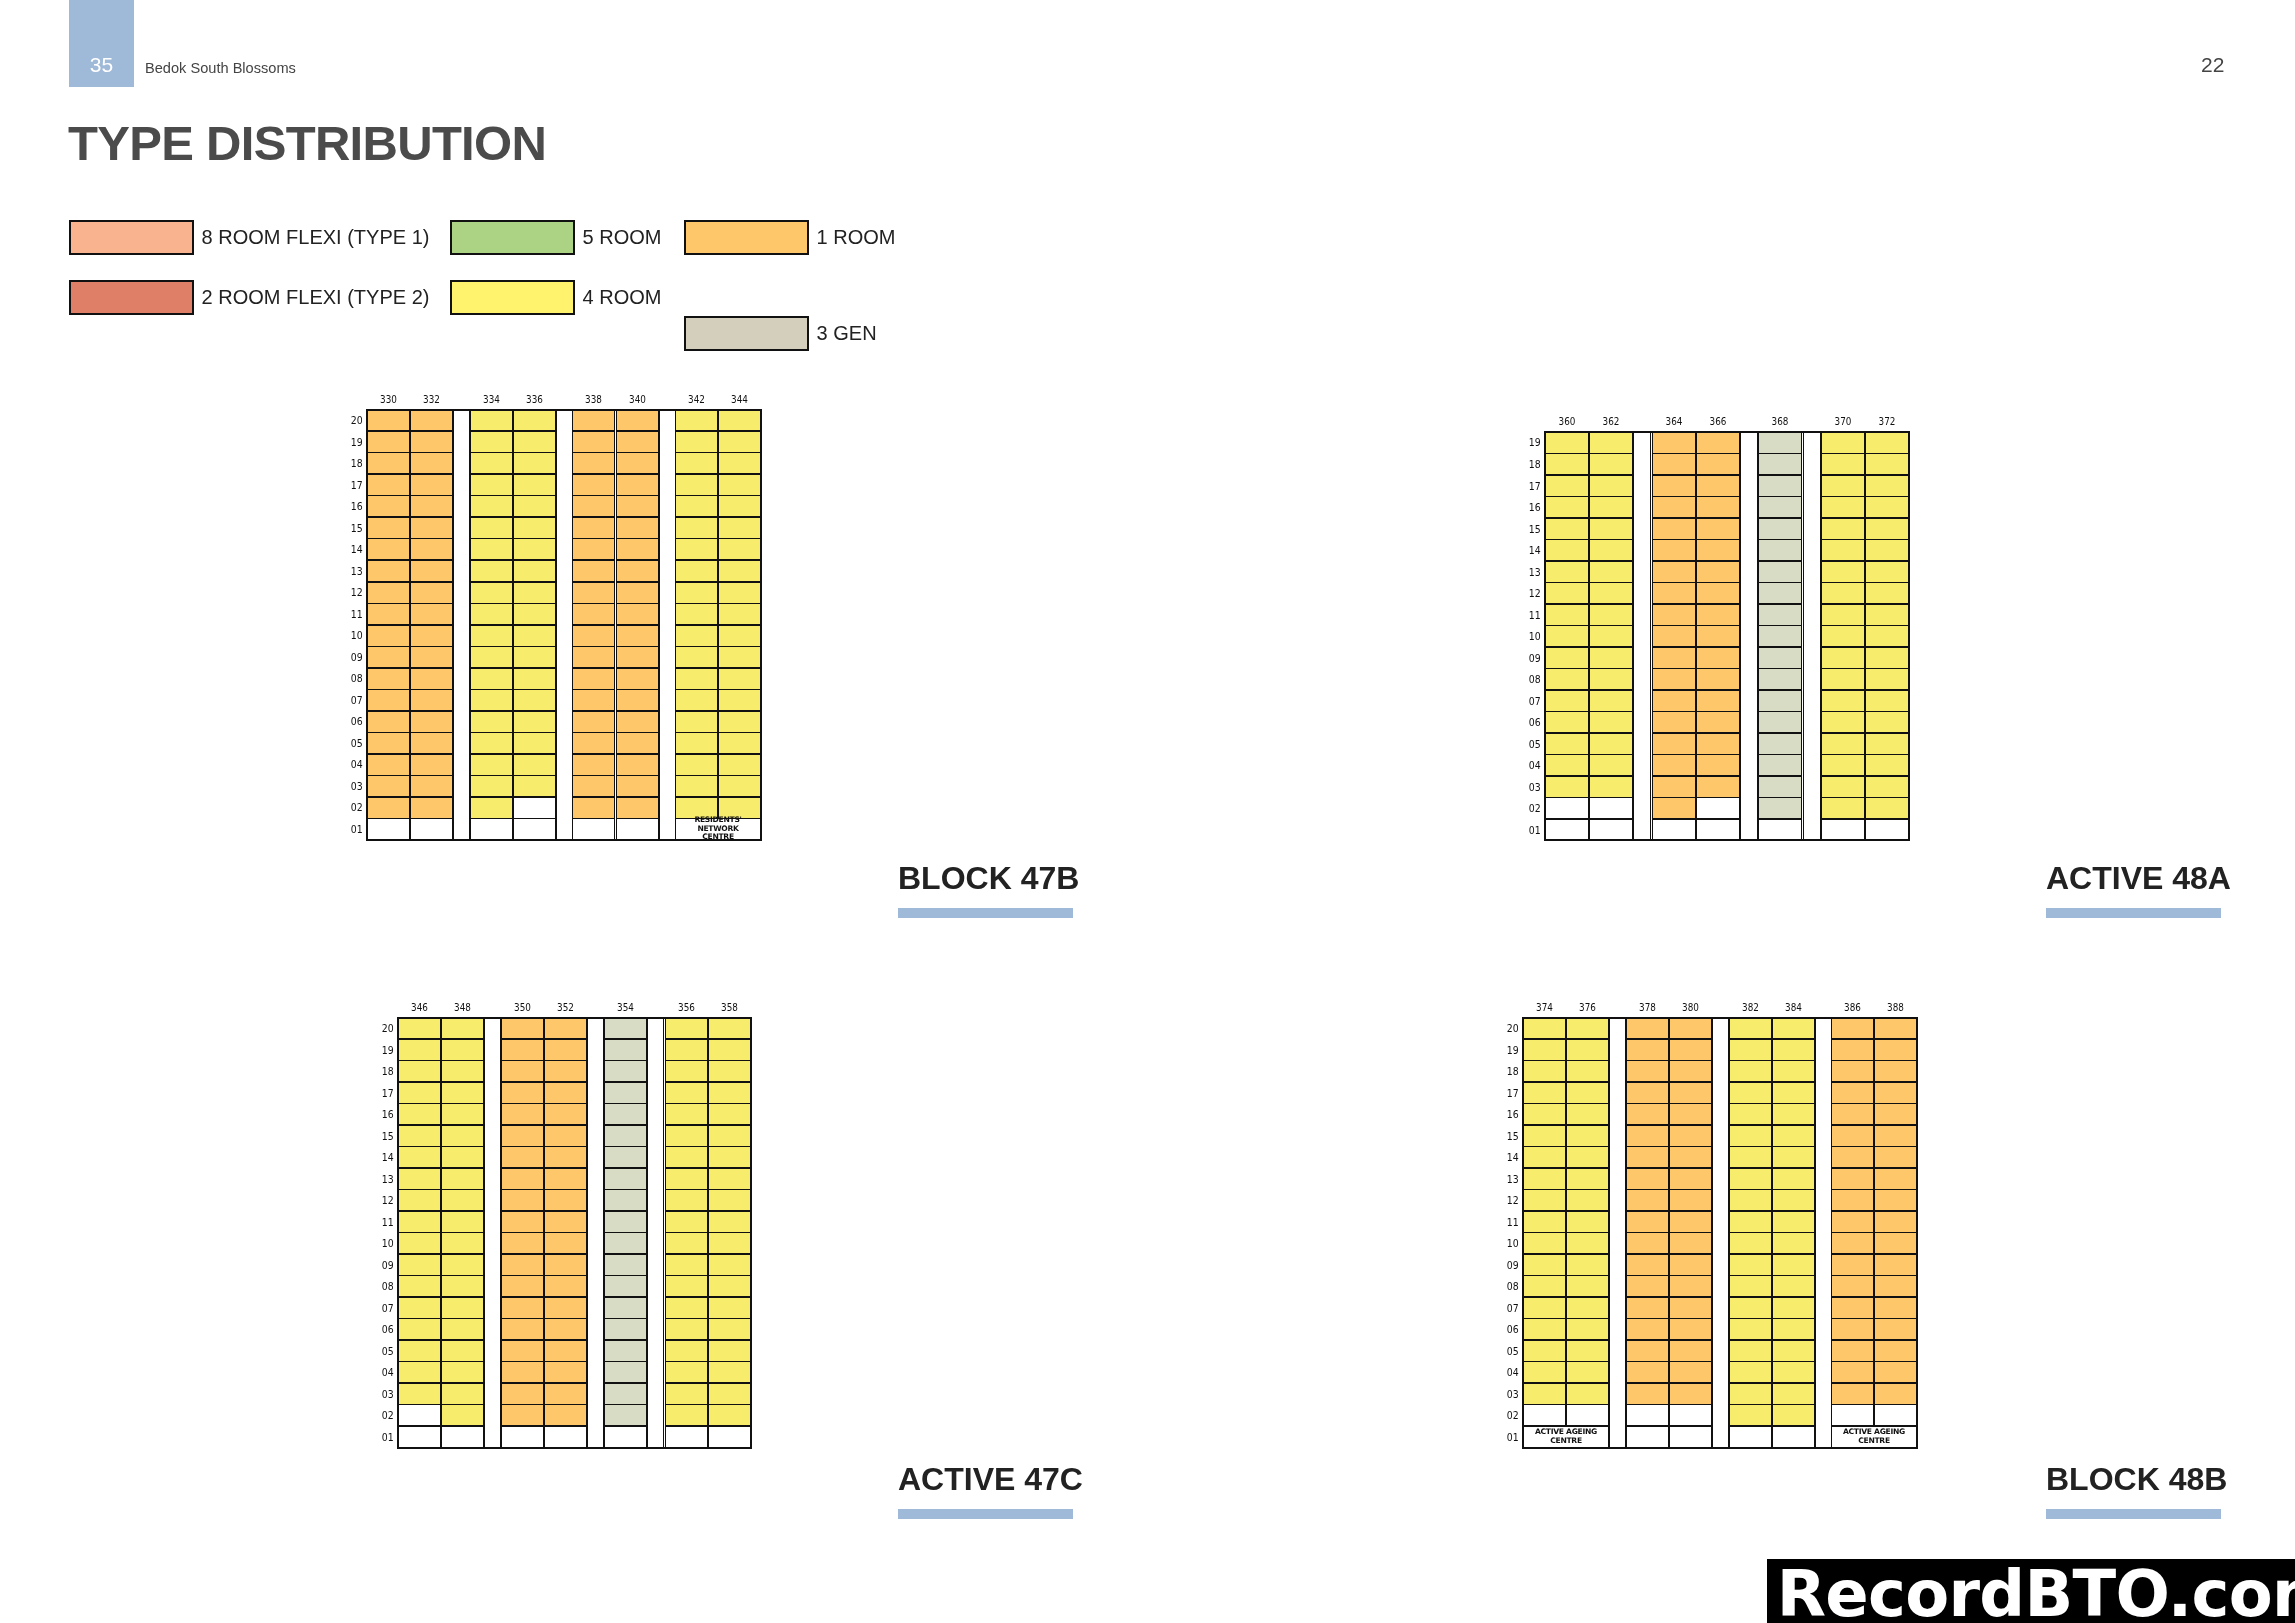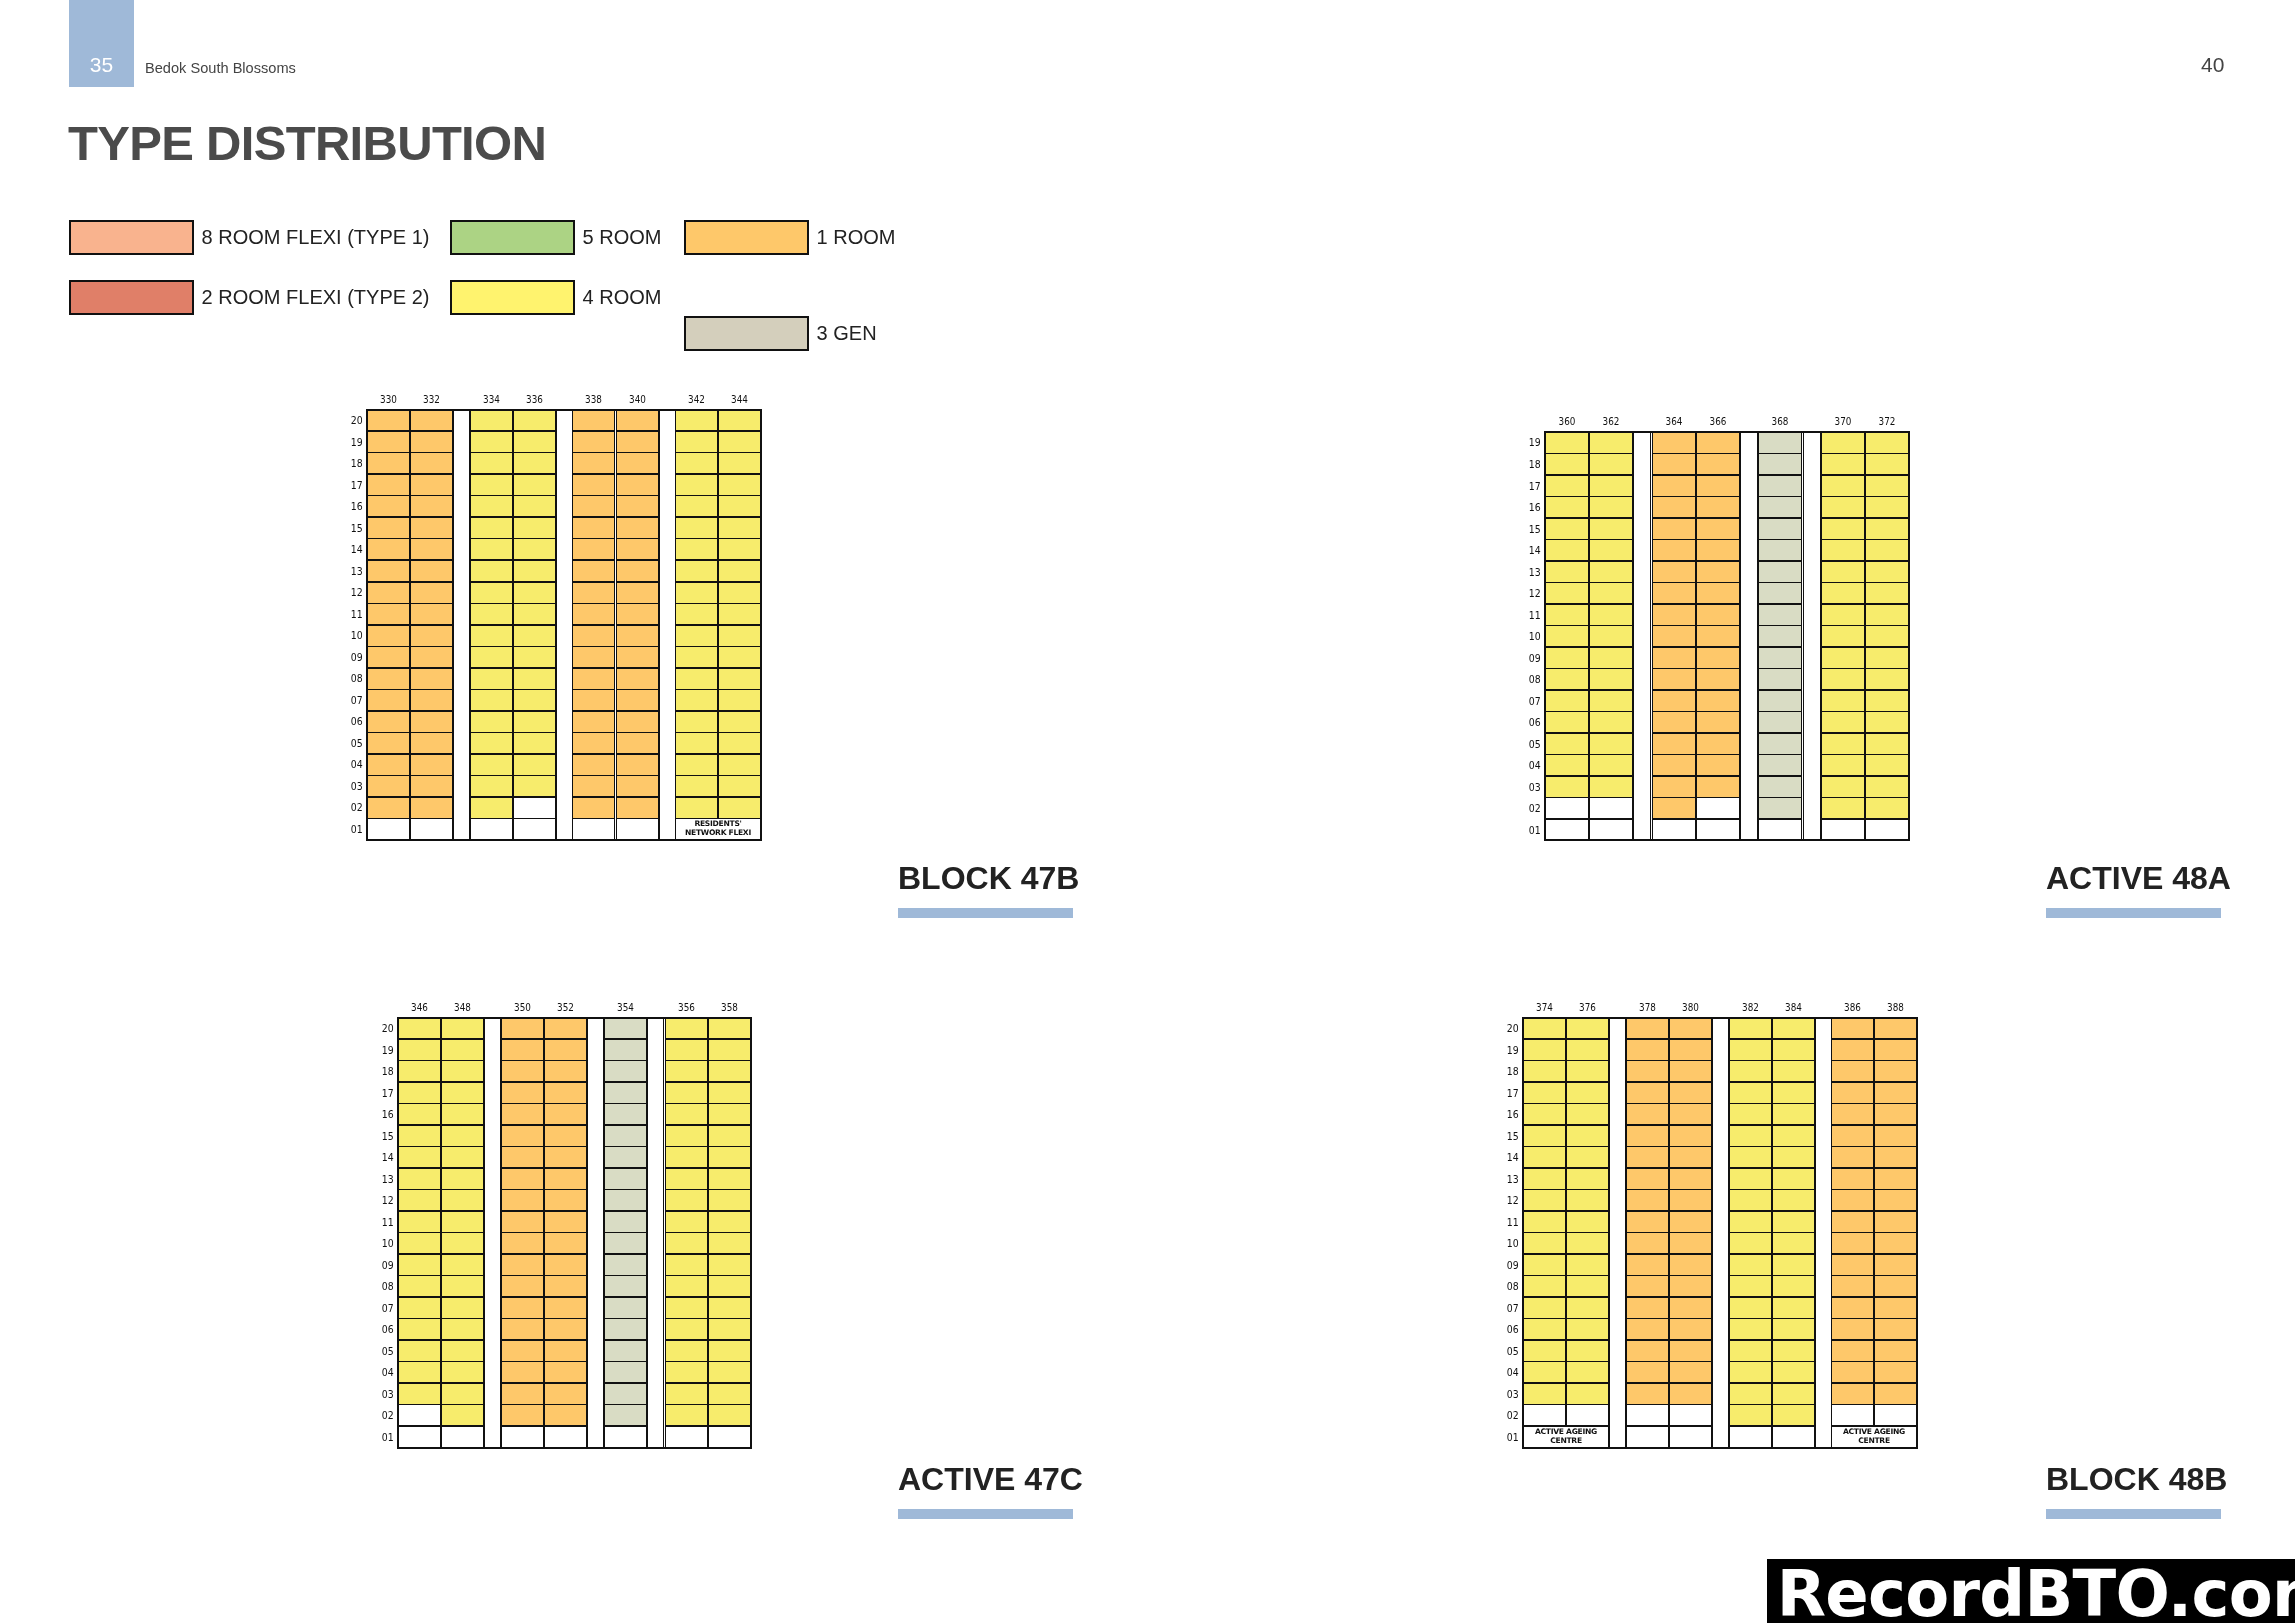--- a/index.html
+++ b/index.html
@@ -68,21 +68,21 @@
     letter-spacing: -0.7px; white-space: nowrap;
   }
 </style>
 </head>
 <body>
 
 <div class="page-tab">
   <div class="page-tab-num">35</div>
 </div>
 <div class="project-name">Bedok South Blossoms</div>
-<div class="page-num-right">40</div>
+<div class="page-num-right">22</div>
 <div class="page-title">TYPE DISTRIBUTION</div>
 
 <div id="legend">
     <div class="legend-item" style="left: 69px; top: 219px;">
       <div class="legend-swatch" style="background: rgb(249, 179, 142);"></div>
       <span class="legend-label">8 ROOM FLEXI (TYPE 1)</span>
     </div>
     <div class="legend-item" style="left: 69px; top: 279px;">
       <div class="legend-swatch" style="background: rgb(224, 127, 104);"></div>
       <span class="legend-label">2 ROOM FLEXI (TYPE 2)</span>
@@ -289,21 +289,21 @@
       <div class="cell" style="background: rgb(247, 236, 108); left: 718px; top: 603px; width: 43px; height: 21.5px;"></div>
       <div class="cell" style="background: rgb(247, 236, 108); left: 718px; top: 625px; width: 43px; height: 21.5px;"></div>
       <div class="cell" style="background: rgb(247, 236, 108); left: 718px; top: 646px; width: 43px; height: 21.5px;"></div>
       <div class="cell" style="background: rgb(247, 236, 108); left: 718px; top: 668px; width: 43px; height: 21.5px;"></div>
       <div class="cell" style="background: rgb(247, 236, 108); left: 718px; top: 689px; width: 43px; height: 21.5px;"></div>
       <div class="cell" style="background: rgb(247, 236, 108); left: 718px; top: 711px; width: 43px; height: 21.5px;"></div>
       <div class="cell" style="background: rgb(247, 236, 108); left: 718px; top: 732px; width: 43px; height: 21.5px;"></div>
       <div class="cell" style="background: rgb(247, 236, 108); left: 718px; top: 754px; width: 43px; height: 21.5px;"></div>
       <div class="cell" style="background: rgb(247, 236, 108); left: 718px; top: 775px; width: 43px; height: 21.5px;"></div>
       <div class="cell" style="background: rgb(247, 236, 108); left: 718px; top: 797px; width: 43px; height: 21.5px;"></div>
-      <div class="span-cell" style="left: 675px; top: 818px; width: 86px; height: 21.5px; padding: 0px 5.6px;">RESIDENTS' NETWORK FLEXI</div>
+      <div class="span-cell" style="left: 675px; top: 818px; width: 86px; height: 21.5px; padding: 0px 5.6px;">RESIDENTS' NETWORK CENTRE</div>
       <div class="block-frame" style="left: 366px; top: 409px; width: 396px; height: 432px;"></div>
       <div class="block-label" style="left: 898px; top: 860px;">BLOCK 47B</div>
       <div class="block-underline" style="left: 898px; top: 908px; width: 175px;"></div>
     </div>
     <div class="block">
       <div class="unit-header" style="left: 1545px; width: 44px; top: 415px;">360</div>
       <div class="unit-header" style="left: 1589px; width: 44px; top: 415px;">362</div>
       <div class="unit-header" style="left: 1652px; width: 44px; top: 415px;">364</div>
       <div class="unit-header" style="left: 1696px; width: 44px; top: 415px;">366</div>
       <div class="unit-header" style="left: 1758px; width: 44px; top: 415px;">368</div>

